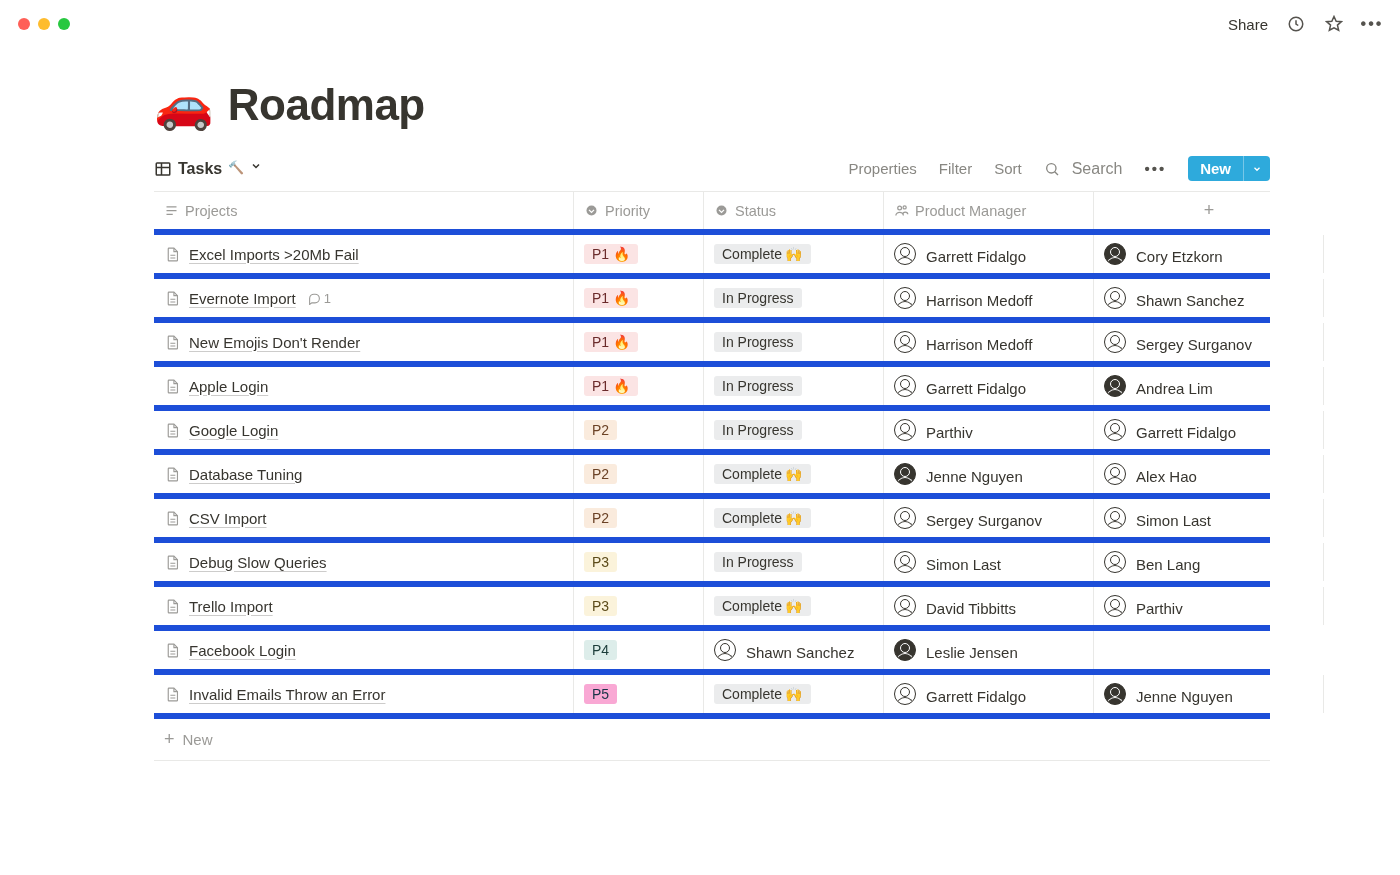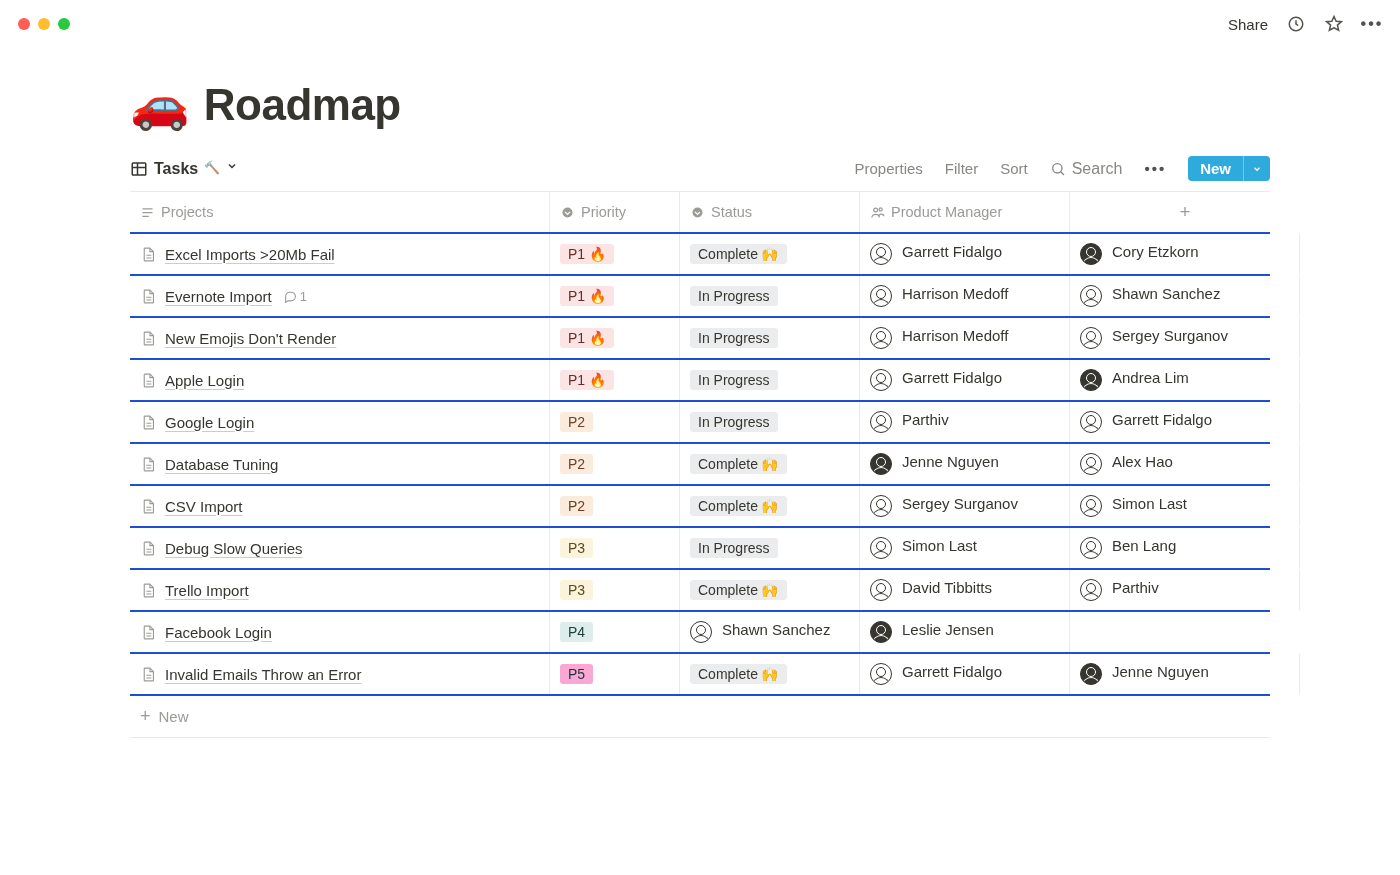--- a/index.html
+++ b/index.html
@@ -9,20 +9,21 @@
     background: #ffffff;
     color: #37352f;
     width: 1400px;
     height: 875px;
     overflow: hidden;
   }
   .window {
     width: 100%;
     height: 100%;
     position: relative;
+    padding-left: 24px;
   }
   .traffic-lights {
     position: absolute;
     top: 18px;
     left: 18px;
     display: flex;
     gap: 8px;
   }
   .traffic-light {
     width: 12px; height: 12px; border-radius: 50%;
@@ -88,21 +89,21 @@
     display: inline-flex;
   }
   .view-right {
     display: flex;
     align-items: center;
     gap: 22px;
     color: #888782;
   }
   .view-right .link { cursor: pointer; font-size:15px; }
   .view-right .search {
-    display: flex; align-items: center; gap: 6px; cursor: pointer; text-align: center;
+    display: flex; align-items: center; gap: 12px; cursor: pointer; text-align: center;
   }
   .new-btn {
     display: flex;
     align-items: stretch;
     border-radius: 4px;
     overflow: hidden;
     background: #2eaadc;
     color: #fff;
     font-weight: 600;
     font-size: 15px;
@@ -115,21 +116,21 @@
     display:flex; align-items:center;
   }
 
   .table {
     border-top: 1px solid #e9e9e7;
   }
   .row {
     display: grid;
     grid-template-columns: 420px 130px 180px 210px 230px 40px;
     align-items: center;
-    border-bottom: 2px solid #1d4ed8;
+    border-bottom: 6px solid #1d4ed8;
     min-height: 42px;
     font-size: 15px;
   }
   .row.header {
     color: #9b9a97;
     font-weight: 500;
     font-size: 14.5px;
   }
   .cell {
     padding: 8px 10px;
@@ -180,21 +181,21 @@
     gap: 4px;
     padding: 2px 8px;
     border-radius: 3px;
     background: #ebeced;
     font-size: 14px;
     color: #37352f;
   }
 
   .person {
     display: flex;
-    align-items: flex-start;
+    align-items: flex-end;
     gap: 10px;
   }
   .avatar {
     width: 22px; height: 22px;
     border-radius: 50%;
     background: #fff;
     border: 1.5px solid #37352f;
     display: flex; align-items:center; justify-content:center;
     flex-shrink: 0;
     position: relative;

